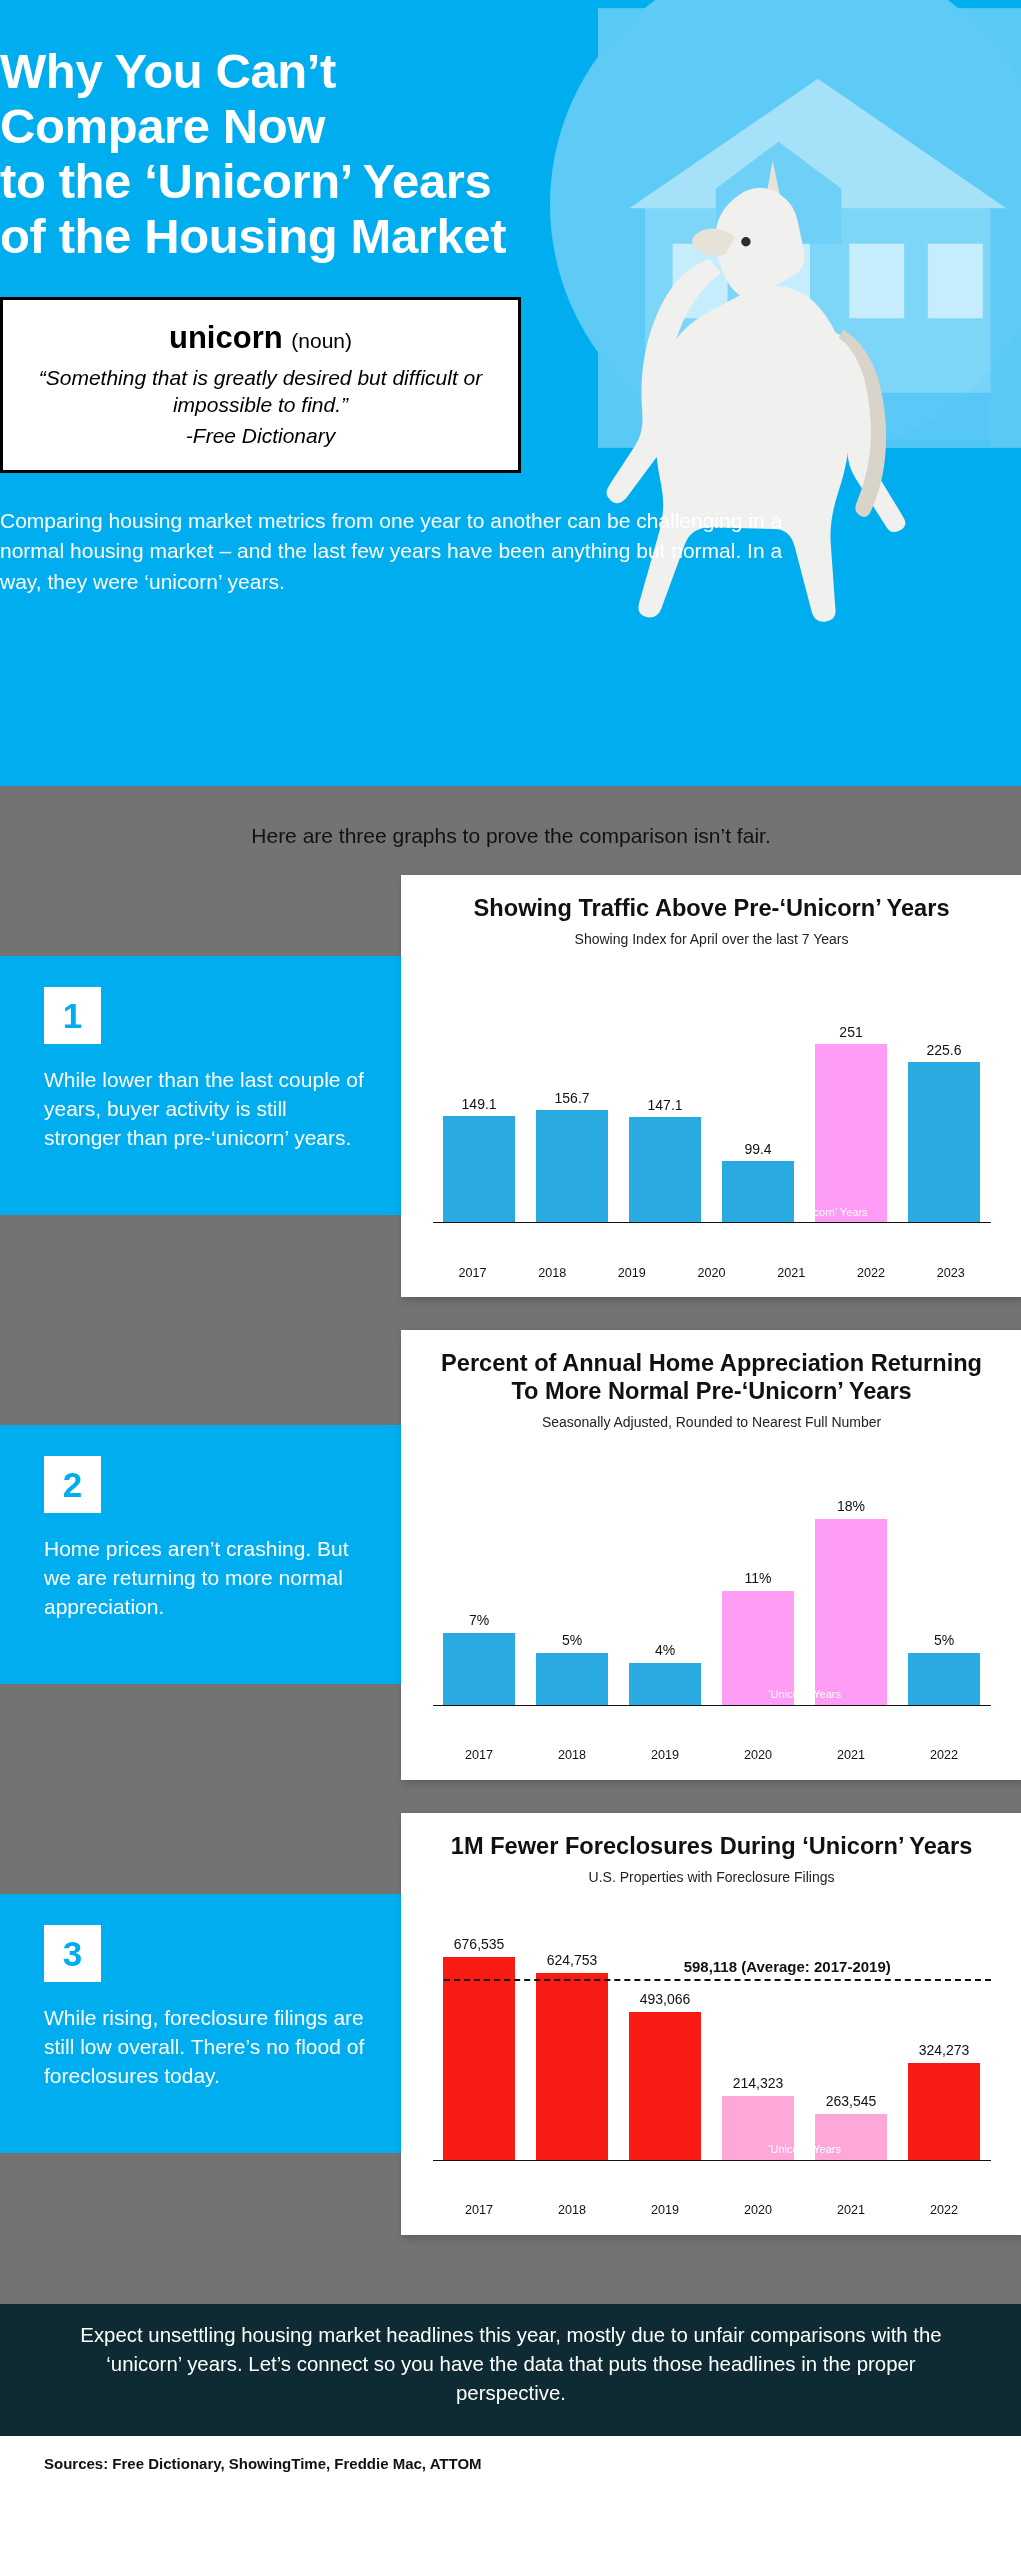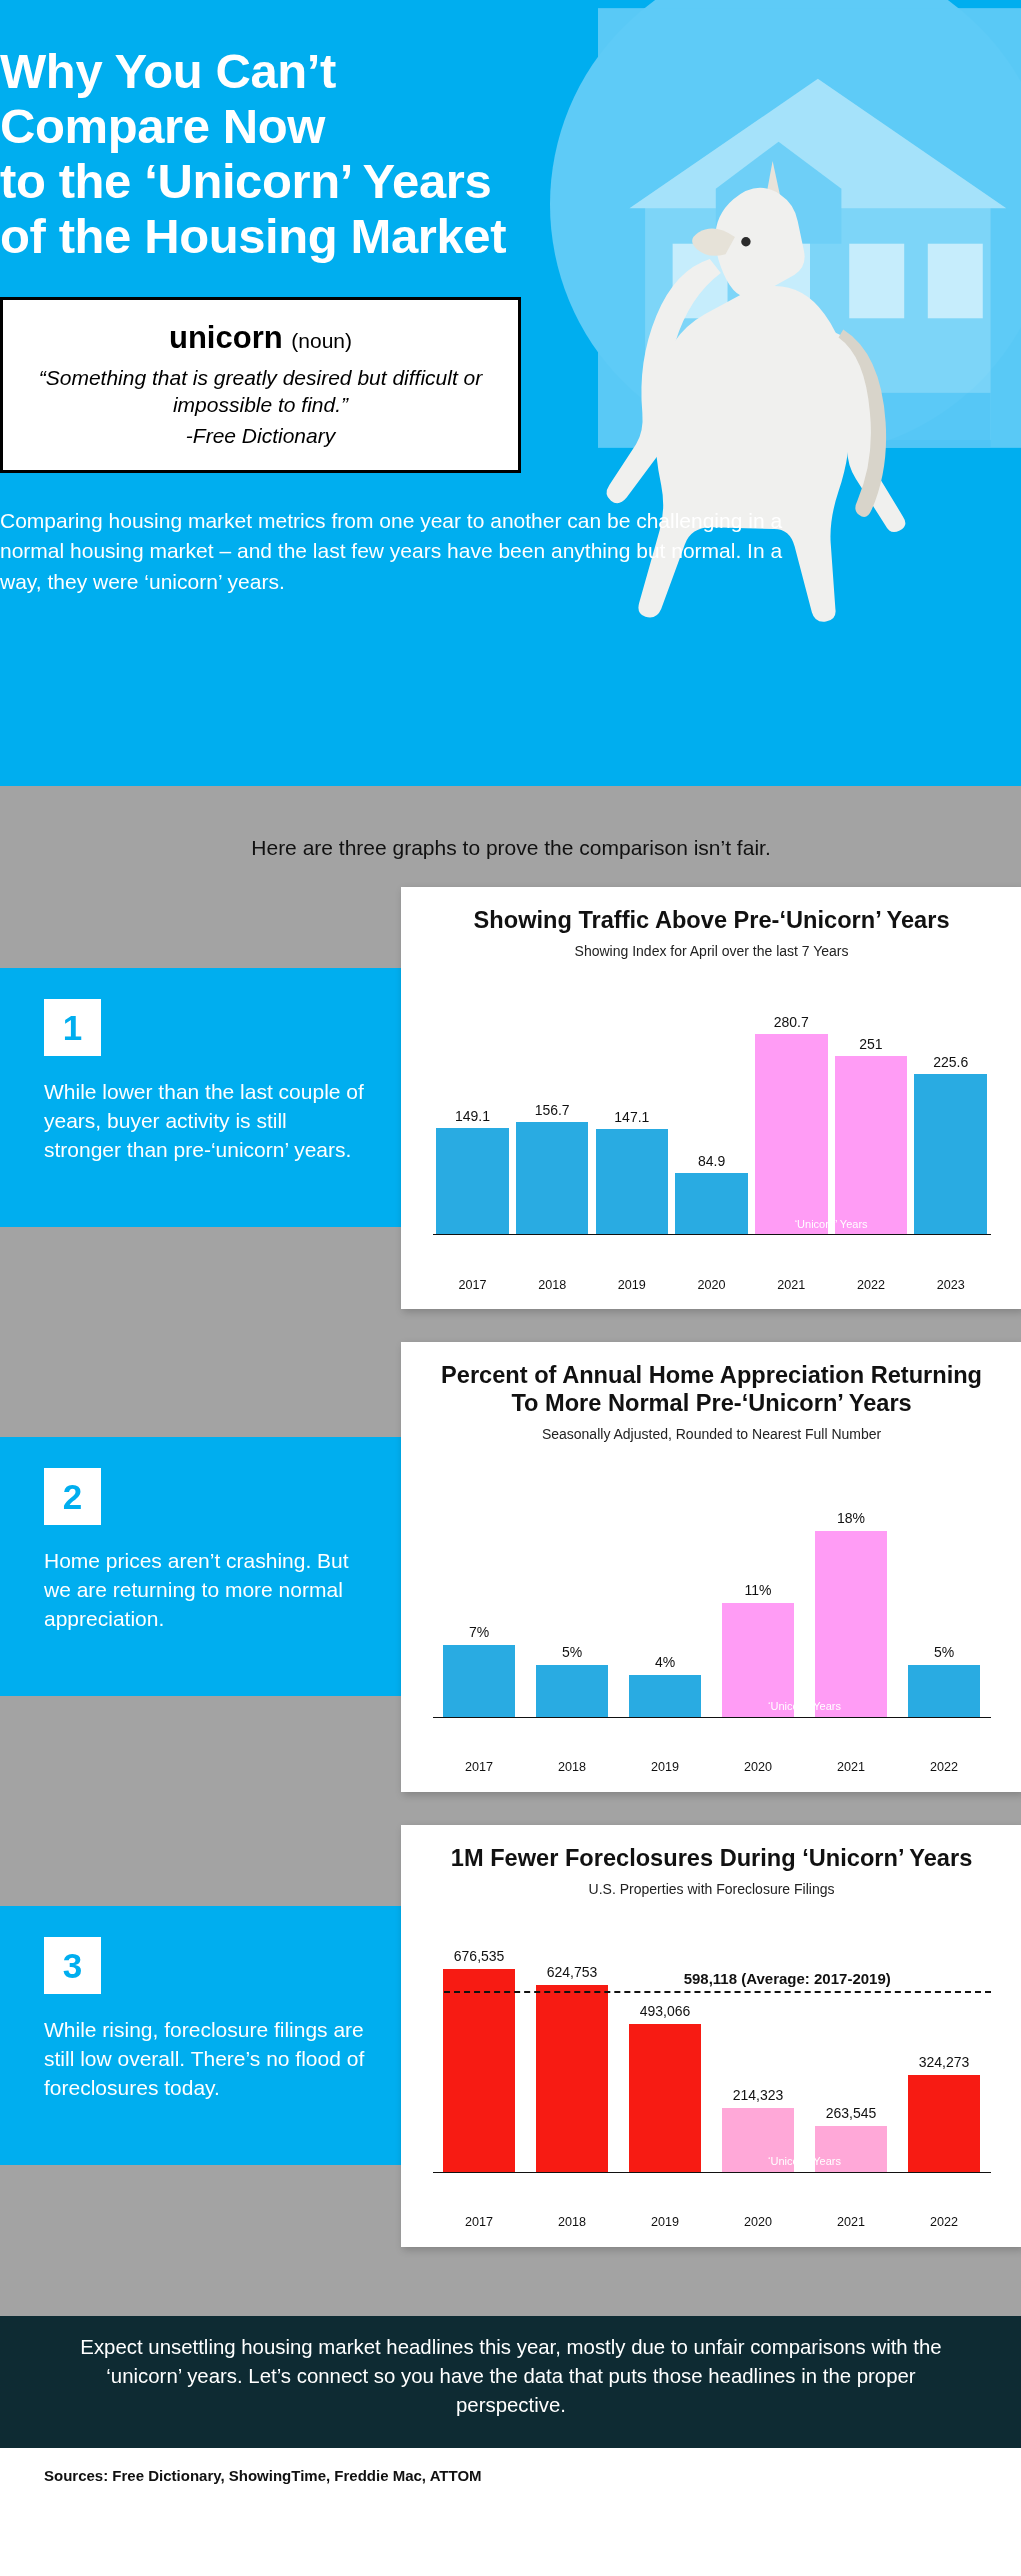--- a/index.html
+++ b/index.html
@@ -78,21 +78,21 @@
     opacity:0.95;
   }
   .unicorn-wrap {
     position:absolute;
     right:94px; top:94px;
     z-index:3;
     width:361px; height:534px;
   }
 
   
-  .mid { background:#a3a3a3; padding:42px 0 36px 0; position:relative; }
+  .mid { background:#737373; padding:30px 0 36px 0; position:relative; }
   .mid-lead {
     text-align:center;
     font-size:21px;
     color:#111;
     padding:7.9px 0 27px 0;
   }
 
   .row {
     position:relative;
     display:flex;
@@ -305,26 +305,22 @@
               </div>
               <div class="bar-col">
                 <div class="bar-val">156.7</div>
                 <div class="bar" style="background: rgb(41, 171, 226); height: 112px;"></div>
               </div>
               <div class="bar-col">
                 <div class="bar-val">147.1</div>
                 <div class="bar" style="background: rgb(41, 171, 226); height: 105px;"></div>
               </div>
               <div class="bar-col">
-                <div class="bar-val">84.9</div>
+                <div class="bar-val">99.4</div>
                 <div class="bar" style="background: rgb(41, 171, 226); height: 61px;"></div>
-              </div>
-              <div class="bar-col">
-                <div class="bar-val">280.7</div>
-                <div class="bar" style="background: rgb(255, 156, 245); height: 200px;"></div>
               </div>
               <div class="bar-col">
                 <div class="bar-val">251</div>
                 <div class="bar" style="background: rgb(255, 156, 245); height: 178px;"></div>
               </div>
               <div class="bar-col">
                 <div class="bar-val">225.6</div>
                 <div class="bar" style="background: rgb(41, 171, 226); height: 160px;"></div>
               </div>
               <div class="unicorn-label" style="left: 71.4286%; transform: translateX(-50%);">‘Unicorn’ Years</div>

